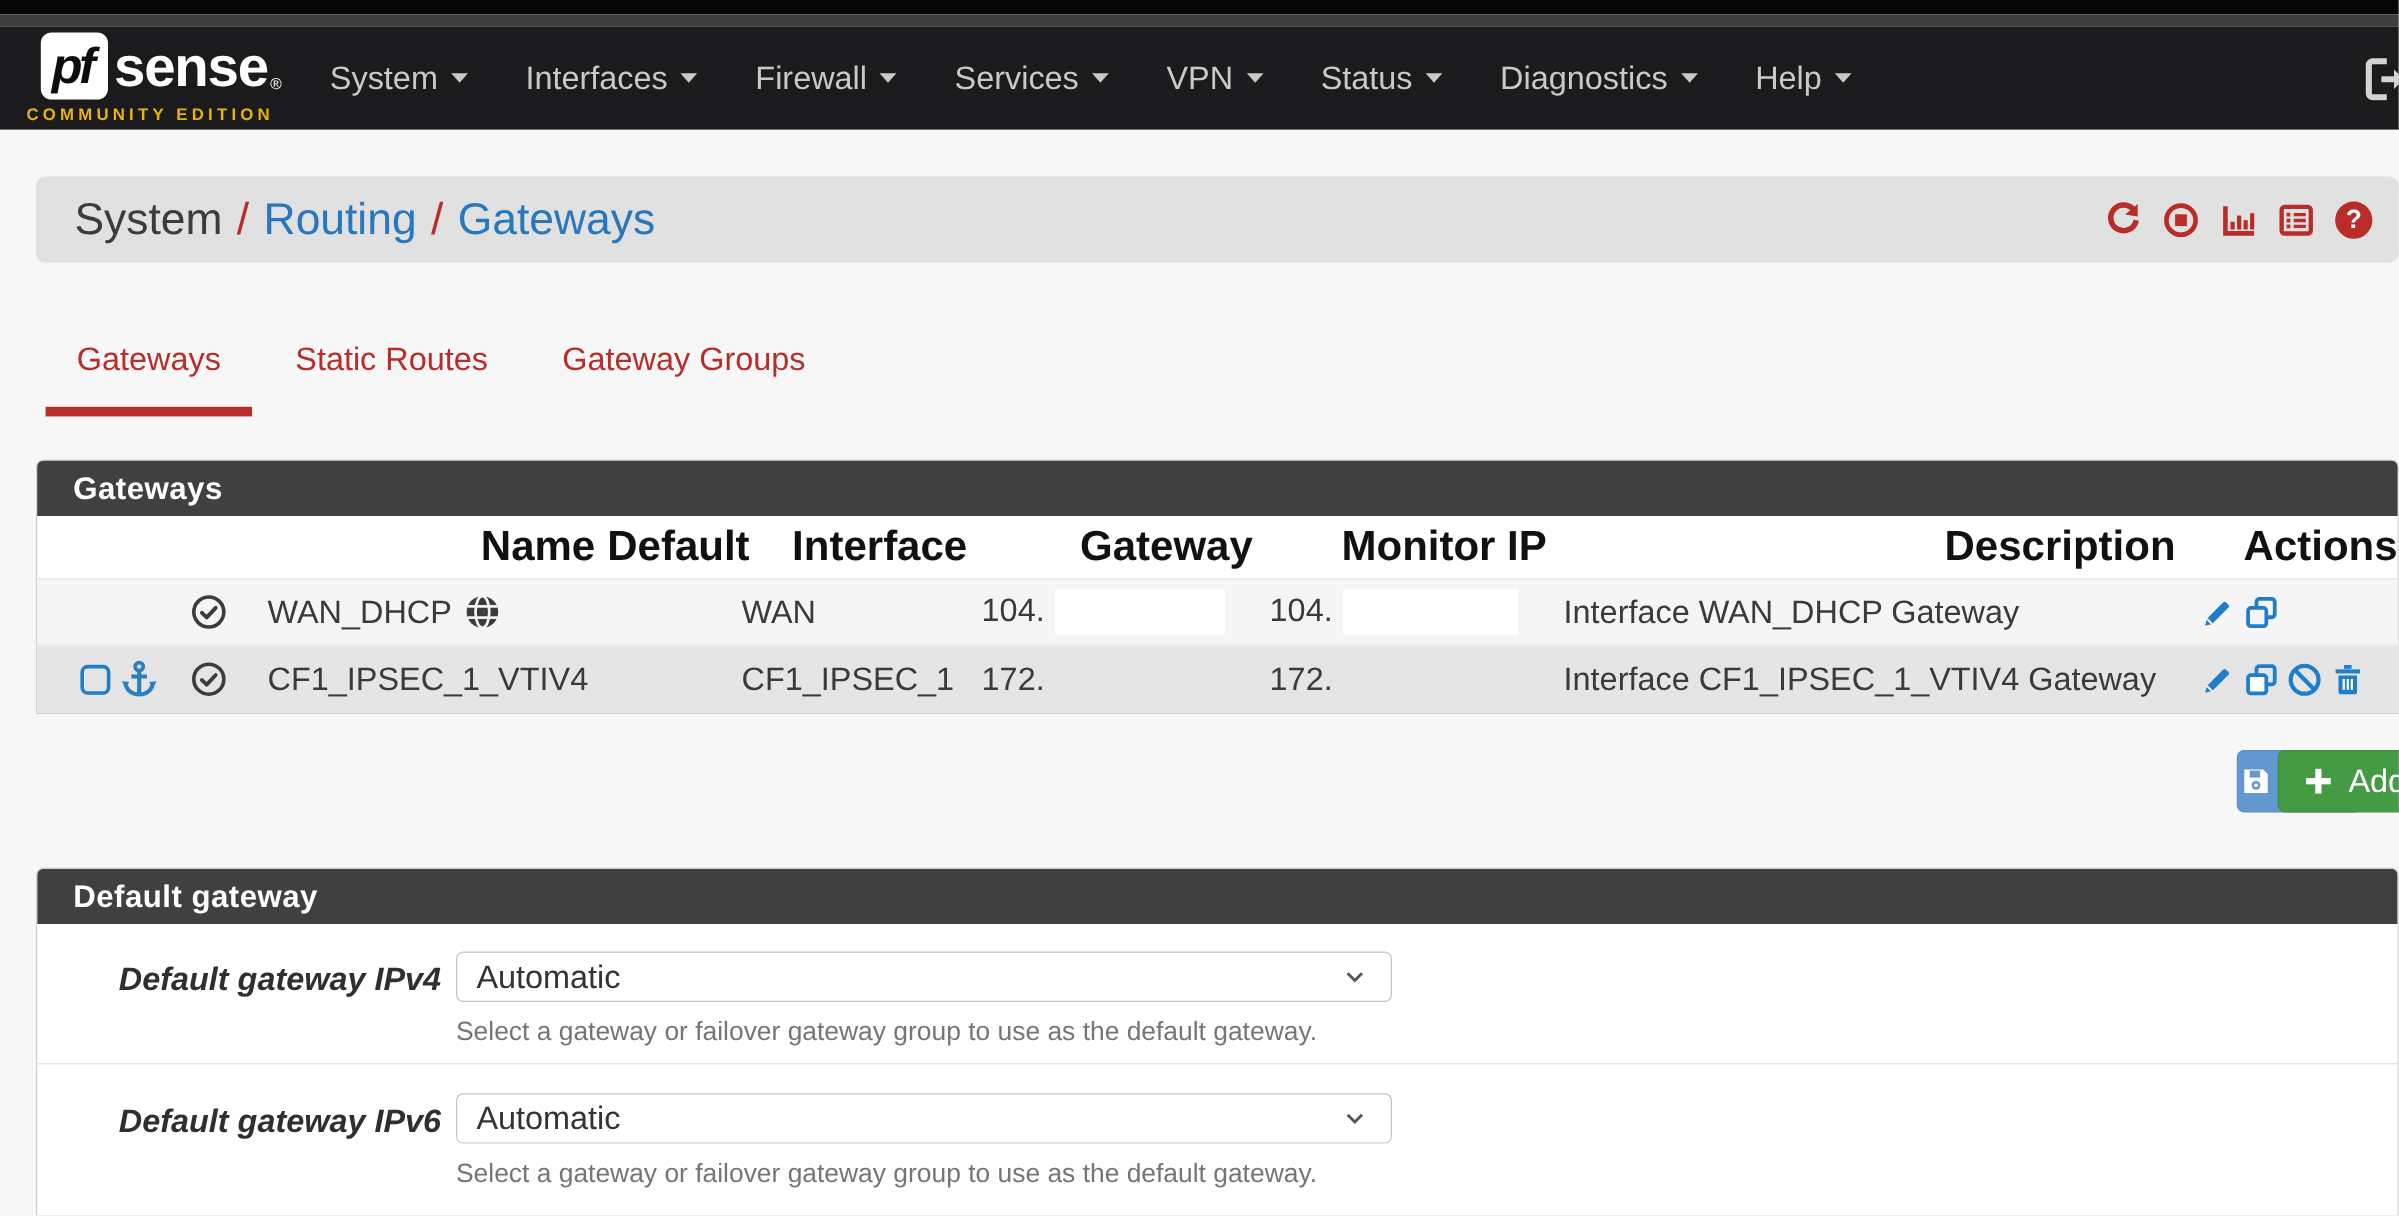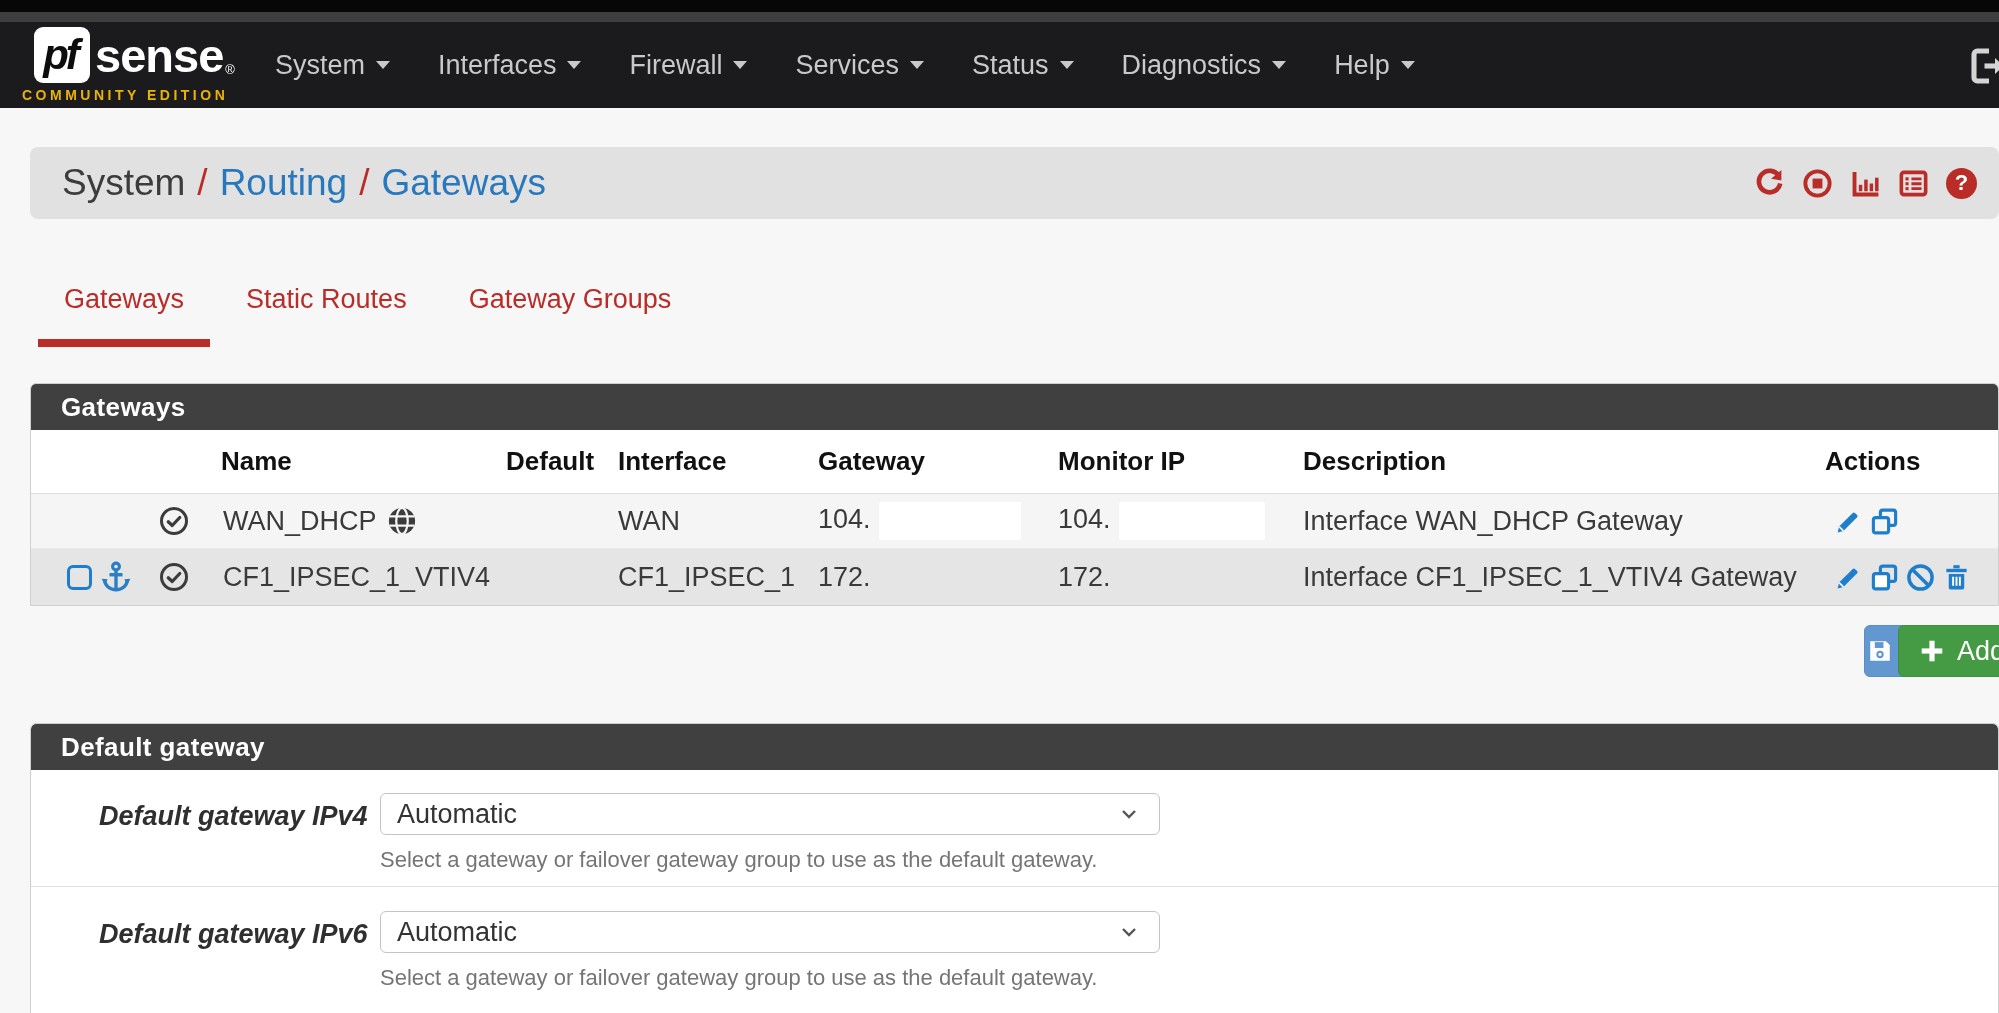--- a/index.html
+++ b/index.html
@@ -68,21 +68,21 @@
     height:46px; background:#404040; border-radius:5px 5px 0 0;
     color:#ffffff; font-size:26px; font-weight:bold; letter-spacing:.4px;
     line-height:46px; padding-left:30px;
   }
   .gw-panel { top:383px; }
   .gt-row {
     display:grid;
     grid-template-columns:128px 337px 110px 200px 238px 245px 524px 1fr;
     align-items:center;
   }
-  .gt-head { height:64px; border-bottom:1px solid #dddddd; font-weight:bold; color:#111111; font-size:26px; }
+  .gt-head { height:53px; border-bottom:1px solid #dddddd; font-weight:bold; color:#111111; font-size:35px;text-align:right; }
   .gt-r { height:55px; font-size:27px; color:#3a3a3a; }
   .gt-r1 { background:#f5f5f5; border-bottom:1px solid #e9e9e9; }
   .gt-r2 { background:#e5e5e5; height:56px; }
   .c1h { padding-left:62px; } .c2 { padding-left:10px; } .c3 { padding-left:12px; }
   .c4 { padding-left:12px; } .c5 { padding-left:14px; } .c6 { padding-left:14px; }
   .c7 { padding-left:12px; }
   .cell-flex { display:flex; align-items:center; }
   .sel-cell { padding-left:36px; gap:7px; }
   .chk-square { width:25px; height:25px; border:3.5px solid #1f7ecb; border-radius:6px; cursor:pointer; }
   .ico-anchor { width:34px; height:34px; color:#2a7fc4; }
@@ -137,20 +137,24 @@
     <a class="nav-item">
         <span>Interfaces</span>
         <span class="caret"></span>
       </a>
     <a class="nav-item">
         <span>Firewall</span>
         <span class="caret"></span>
       </a>
     <a class="nav-item">
         <span>Services</span>
+        <span class="caret"></span>
+      </a>
+    <a class="nav-item">
+        <span>VPN</span>
         <span class="caret"></span>
       </a>
     <a class="nav-item">
         <span>Status</span>
         <span class="caret"></span>
       </a>
     <a class="nav-item">
         <span>Diagnostics</span>
         <span class="caret"></span>
       </a>

